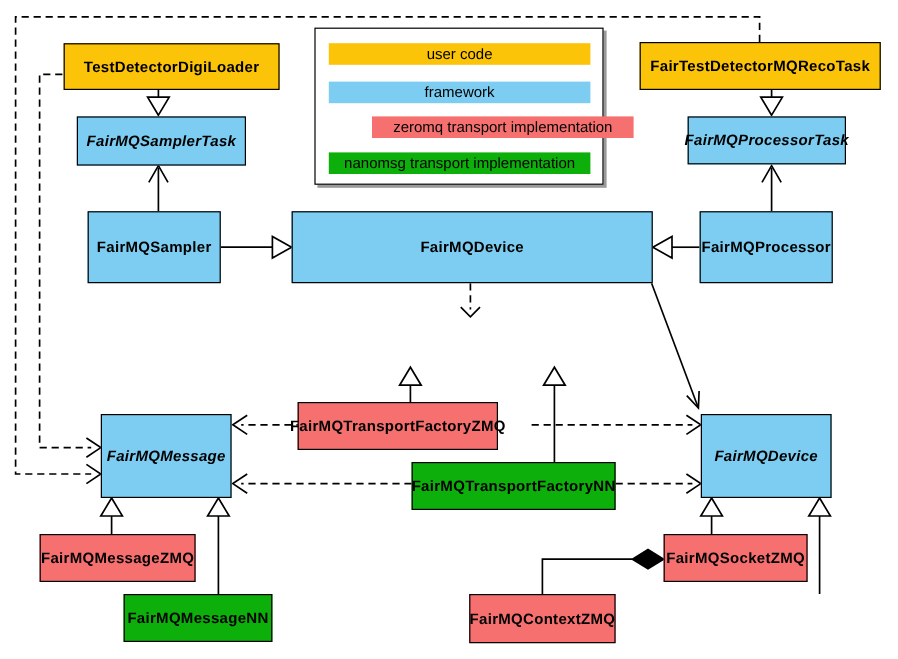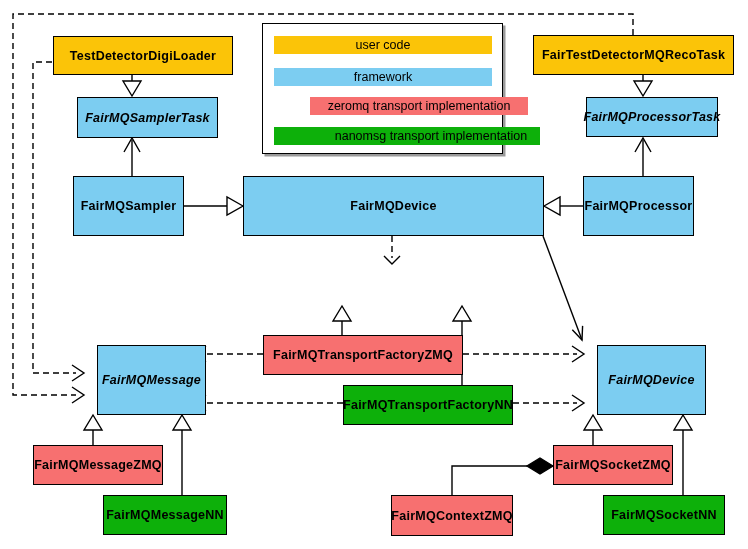--- a/index.html
+++ b/index.html
@@ -11,33 +11,33 @@
   .node{
     position:absolute;box-sizing:border-box;border:1.5px solid #000;
     display:flex;align-items:center;justify-content:center;
     font-weight:bold;font-size:12.5px;letter-spacing:.25px;color:#000;
     white-space:nowrap;text-align:left;
   }
   .node.user{background:var(--c-user);}
   .node.fw{background:var(--c-fw);}
   .node.zmq{background:var(--c-zmq);}
   .node.nn{background:var(--c-nn);}
-  .node.abstract{font-style:italic;margin-left:13px;}
+  .node.abstract{font-style:italic;}
   .legend{
     position:absolute;left:262px;top:23px;width:241px;height:131px;box-sizing:border-box;
     background:#fff;border:1.5px solid #000;box-shadow:2.5px 2.5px 0 #9a9a9a;
   }
   .legend .bar{
     position:absolute;left:11px;width:218px;height:18px;line-height:18px;
     font-size:12.5px;font-weight:400;color:#000000;text-align:center;white-space:nowrap;
   }
   .bar.user{background:var(--c-user);}
   .bar.fw{background:var(--c-fw);}
   .bar.zmq{background:var(--c-zmq);margin-left:36px;}
-  .bar.nn{background:var(--c-nn);padding-left:48px;}
+  .bar.nn{background:var(--c-nn);}
   .wires line,.wires polyline{stroke:#000;stroke-width:1.4;fill:none;}
   .wires .dash{stroke-dasharray:6,4;}
   .wires polygon.tri{fill:#fff;stroke:#000;stroke-width:1.4;}
   .wires polygon.diamond{fill:#000;stroke:#000;stroke-width:1.4;}
 </style>
 </head>
 <body>
 
 <div class="canvas">
 
@@ -156,23 +156,22 @@
     <div class="bar nn" style="top:103px">nanomsg transport implementation</div>
   </div>
 
   <div class="node user" style="left:53px;top:36px;width:180px;height:39px">TestDetectorDigiLoader</div>
   <div class="node user" style="left:533px;top:35px;width:201px;height:40px">FairTestDetectorMQRecoTask</div>
   <div class="node fw abstract" style="left:64px;top:97px;width:141px;height:41px">FairMQSamplerTask</div>
   <div class="node fw abstract" style="left:573px;top:97px;width:132px;height:40px">FairMQProcessorTask</div>
   <div class="node fw" style="left:243px;top:176px;width:301px;height:60px">FairMQDevice</div>
   <div class="node fw" style="left:73px;top:176px;width:111px;height:60px">FairMQSampler</div>
   <div class="node fw" style="left:583px;top:176px;width:111px;height:60px">FairMQProcessor</div>
-  <div class="node zmq" style="left:263px;top:335px;width:200px;height:40px">FairMQTransportFactoryZMQ</div>
+  <div class="node zmq" style="left:248px;top:335px;width:167px;height:40px">FairMQTransportFactoryZMQ</div>
   <div class="node nn" style="left:343px;top:385px;width:170px;height:40px">FairMQTransportFactoryNN</div>
   <div class="node fw abstract" style="left:84px;top:345px;width:109px;height:70px">FairMQMessage</div>
   <div class="node fw abstract" style="left:584px;top:345px;width:109px;height:70px">FairMQDevice</div>
   <div class="node zmq" style="left:33px;top:445px;width:130px;height:40px">FairMQMessageZMQ</div>
   <div class="node nn" style="left:103px;top:495px;width:124px;height:40px">FairMQMessageNN</div>
   <div class="node zmq" style="left:553px;top:445px;width:120px;height:40px">FairMQSocketZMQ</div>
-  <div class="node nn" style="left:603px;top:495px;width:122px;height:40px">FairMQSocketNN</div>
   <div class="node zmq" style="left:391px;top:495px;width:122px;height:41px">FairMQContextZMQ</div>
 
 </div>
 
 </body></html>

